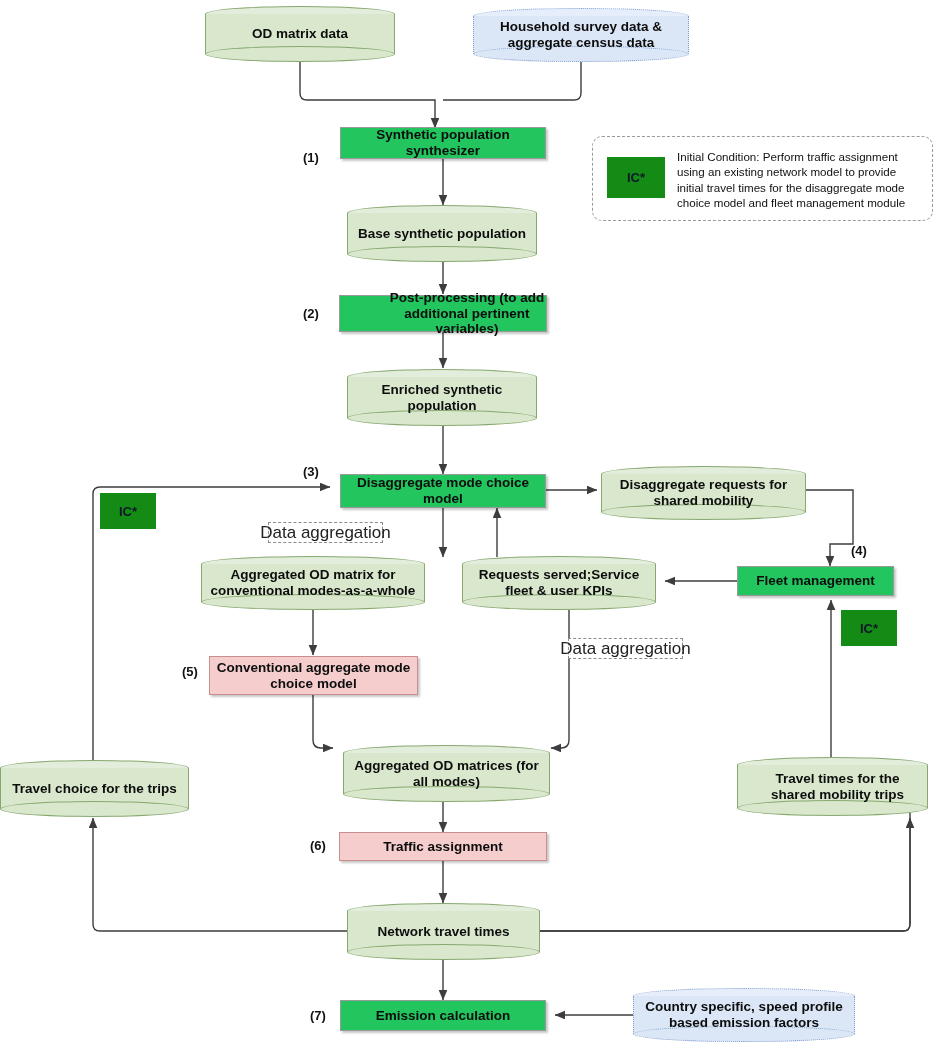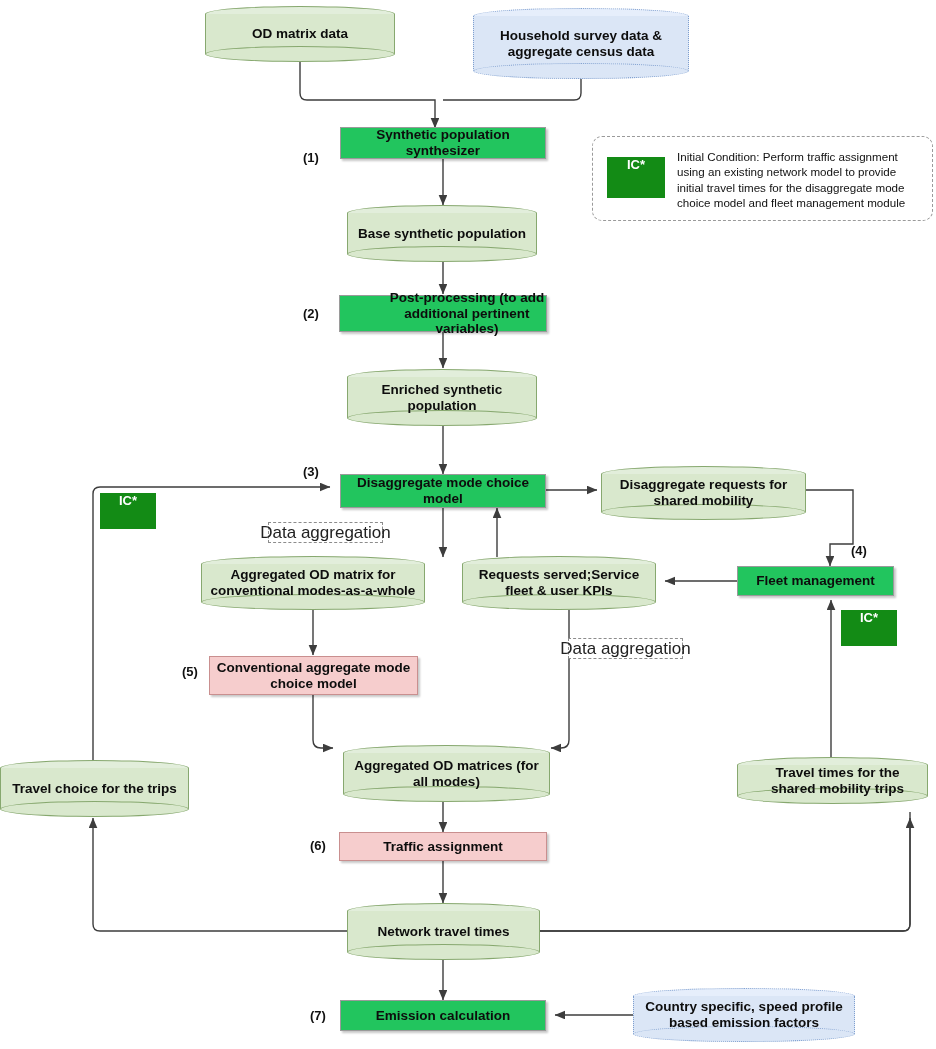--- a/index.html
+++ b/index.html
@@ -24,22 +24,22 @@
             background:#e2eedb;border:1px solid #87a86f;box-sizing:border-box;}
   .cyl .bot{position:absolute;left:0;right:0;bottom:0;height:16px;border-radius:50%;
             background:#d9e8cd;border:1px solid #87a86f;box-sizing:border-box;}
   .cyl .lbl{position:relative;z-index:3;padding:0 6px;width:100%;}
 
   .cyl.blue .body{background:#dbe6f6;border-left:1px dotted #7f9fcf;border-right:1px dotted #7f9fcf;}
   .cyl.blue .top{background:#e6eefb;border:1px dotted #7f9fcf;}
   .cyl.blue .bot{background:#dbe6f6;border:1px dotted #7f9fcf;}
 
   
-  .ic{background:#138b15;color:#ffffff;font-size:13px;font-weight:bold;
-      display:flex;align-items:flex-start;justify-content:center;position:absolute;z-index:6;}
+  .ic{background:#138b15;color:#0f172a;font-size:13px;font-weight:bold;
+      display:flex;align-items:center;justify-content:center;position:absolute;z-index:6;}
 
   
   .legend{position:absolute;border:1px dashed #9a9a9a;border-radius:10px;
           background:#ffffff;z-index:5;}
   .legend .txt{position:absolute;font-size:11.6px;font-weight:normal;color:#111;
                line-height:1.32;text-align:left;}
 
   
   .annot{position:absolute;border:1px dashed #8c8c8c;background:#ffffff;
          font-size:17px;font-weight:normal;color:#222;padding:2px 7px;
@@ -115,21 +115,21 @@
     </g>
   </svg>
 
   <div class="node cyl" style="left:205px;top:6px;width:190px;height:56px;">
     <div class="top"></div>
     <div class="body"></div>
     <div class="bot"></div>
     <div class="lbl">OD matrix data</div>
   </div>
 
-  <div class="node cyl blue" style="left:473px;top:8px;width:216px;height:71px;justify-content:center;">
+  <div class="node cyl blue" style="left:473px;top:8px;width:216px;height:54px;justify-content:center;">
     <div class="top"></div>
     <div class="body"></div>
     <div class="bot"></div>
     <div class="lbl">Household survey data &amp; aggregate census data</div>
   </div>
 
   <div class="node proc" style="left:340px;top:127px;width:206px;height:32px;">
     <span>Synthetic population synthesizer</span>
   </div>
   <div class="step" style="left:303px;top:150px;">(1)</div>
@@ -196,21 +196,21 @@
     <div class="lbl">Aggregated OD matrices (for all modes)</div>
   </div>
 
   <div class="node cyl" style="left:0px;top:760px;width:189px;height:57px;">
     <div class="top"></div>
     <div class="body"></div>
     <div class="bot"></div>
     <div class="lbl">Travel choice for the trips</div>
   </div>
 
-  <div class="node cyl" style="left:737px;top:757px;width:191px;height:47px;padding-left:10px;">
+  <div class="node cyl" style="left:737px;top:757px;width:191px;height:59px;padding-left:10px;">
     <div class="top"></div>
     <div class="body"></div>
     <div class="bot"></div>
     <div class="lbl">Travel times for the shared mobility trips</div>
   </div>
 
   <div class="node proc pink" style="left:339px;top:832px;width:208px;height:29px;">
     <span>Traffic assignment</span>
   </div>
   <div class="step" style="left:310px;top:838px;">(6)</div>

